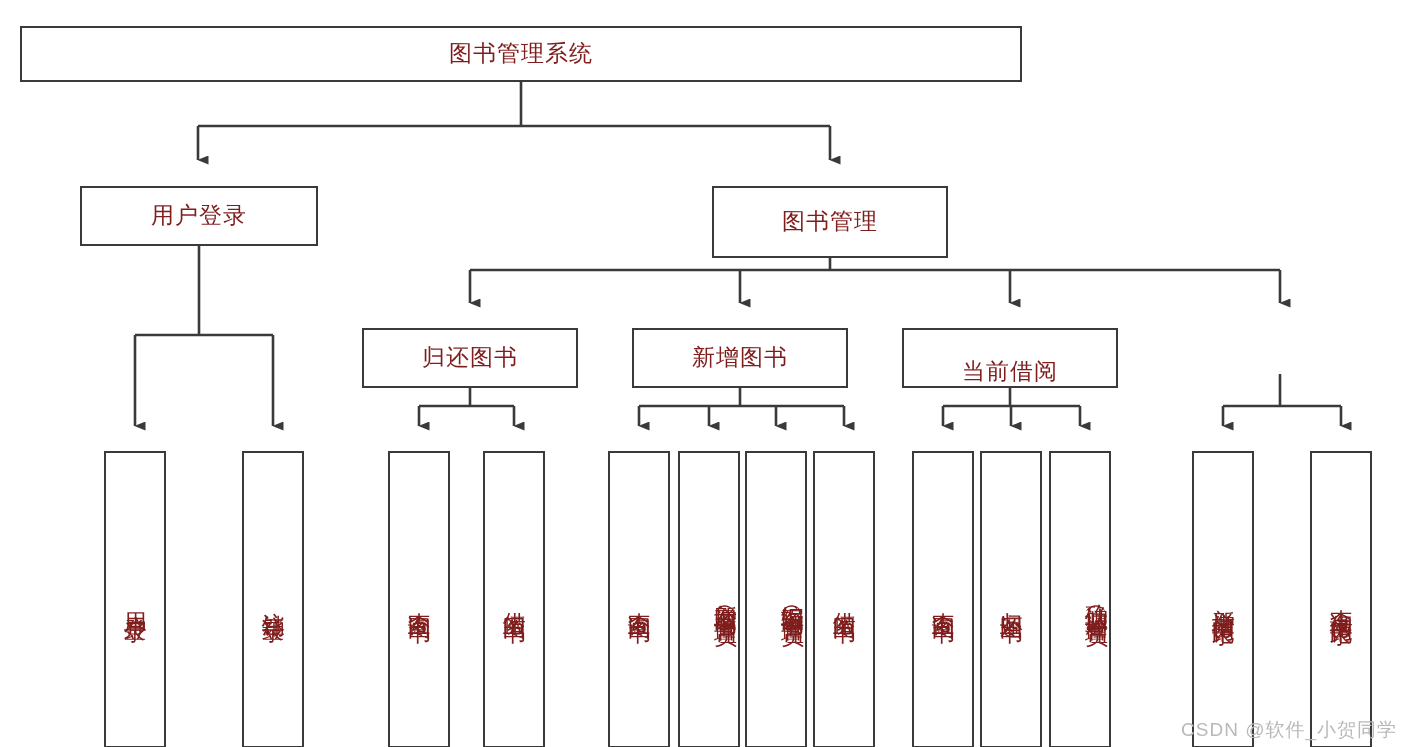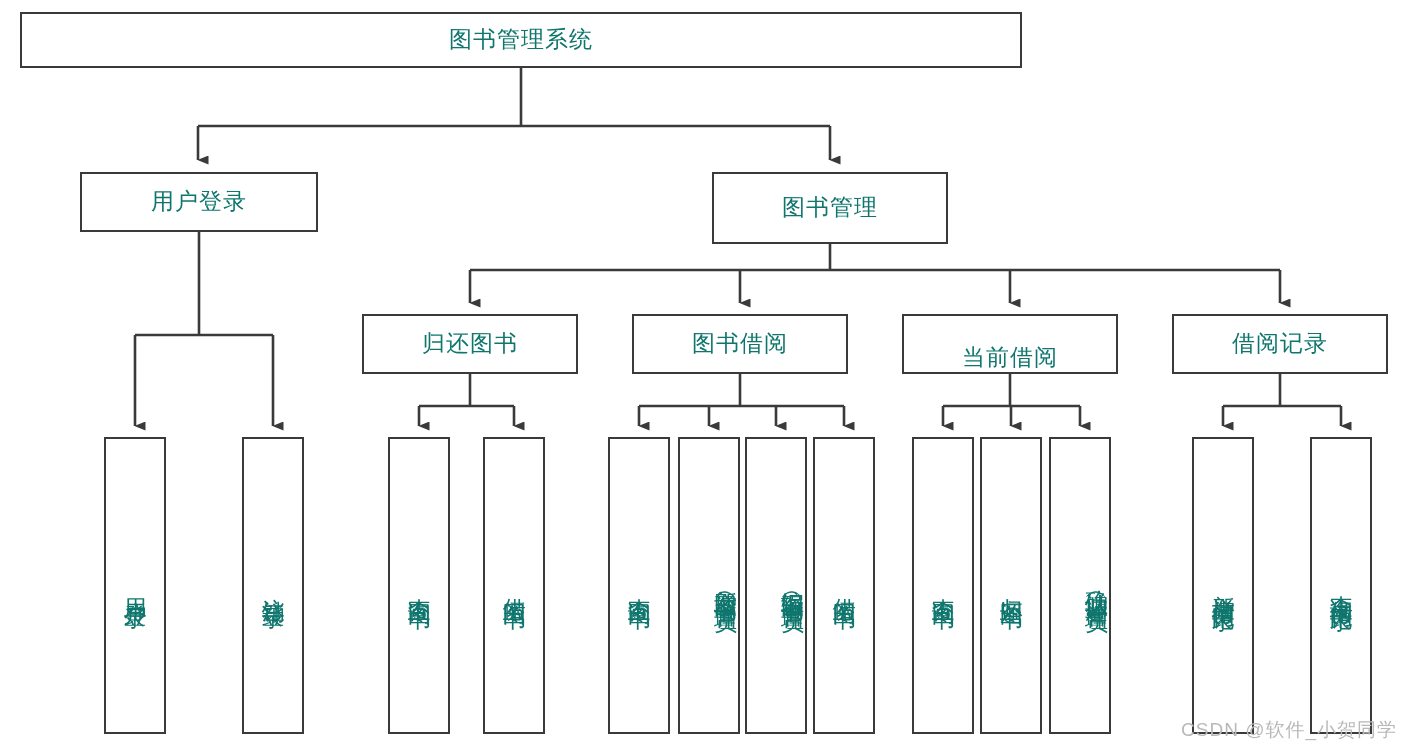--- a/index.html
+++ b/index.html
@@ -27,21 +27,22 @@
     pointer-events: none;
   }
   .node {
     position: absolute;
     box-sizing: border-box;
     background: #ffffff;
     border: 2px solid #3a3a3a;
     display: flex;
     align-items: center;
     justify-content: center;
-    color: #0f766e;
+    color: #7f1d1d;
+    margin-top: 14px;
   }
   .node.horiz {
     font-size: 23px;
     letter-spacing: 1px;
     line-height: 1.2;
     text-align: center;
   }
   .node.vert {
     writing-mode: vertical-rl;
     text-orientation: upright;
@@ -147,28 +148,25 @@
     <span class="node-label">用户登录</span>
   </div>
   <div class="node horiz" style="left:712px; top:172px; width:236px; height:72px;">
     <span class="node-label">图书管理</span>
   </div>
 
   <div class="node horiz" style="left:362px; top:314px; width:216px; height:60px;">
     <span class="node-label">归还图书</span>
   </div>
   <div class="node horiz" style="left:632px; top:314px; width:216px; height:60px;">
-    <span class="node-label">图书借阅</span>
+    <span class="node-label">新增图书</span>
   </div>
   <div class="node horiz" style="left:902px; top:314px; width:216px; height:60px;align-items:flex-end;">
     <span class="node-label">当前借阅</span>
   </div>
-  <div class="node horiz" style="left:1172px; top:314px; width:216px; height:60px;">
-    <span class="node-label">借阅记录</span>
-  </div>
 
   <div class="node vert center-text" style="left:104px; top:437px; width:62px; height:297px;">
     <span class="node-label">用户登录</span>
   </div>
   <div class="node vert center-text" style="left:242px; top:437px; width:62px; height:297px;">
     <span class="node-label">注销登录</span>
   </div>
 
   <div class="node vert center-text" style="left:388px; top:437px; width:62px; height:297px;">
     <span class="node-label">查询图书</span>

